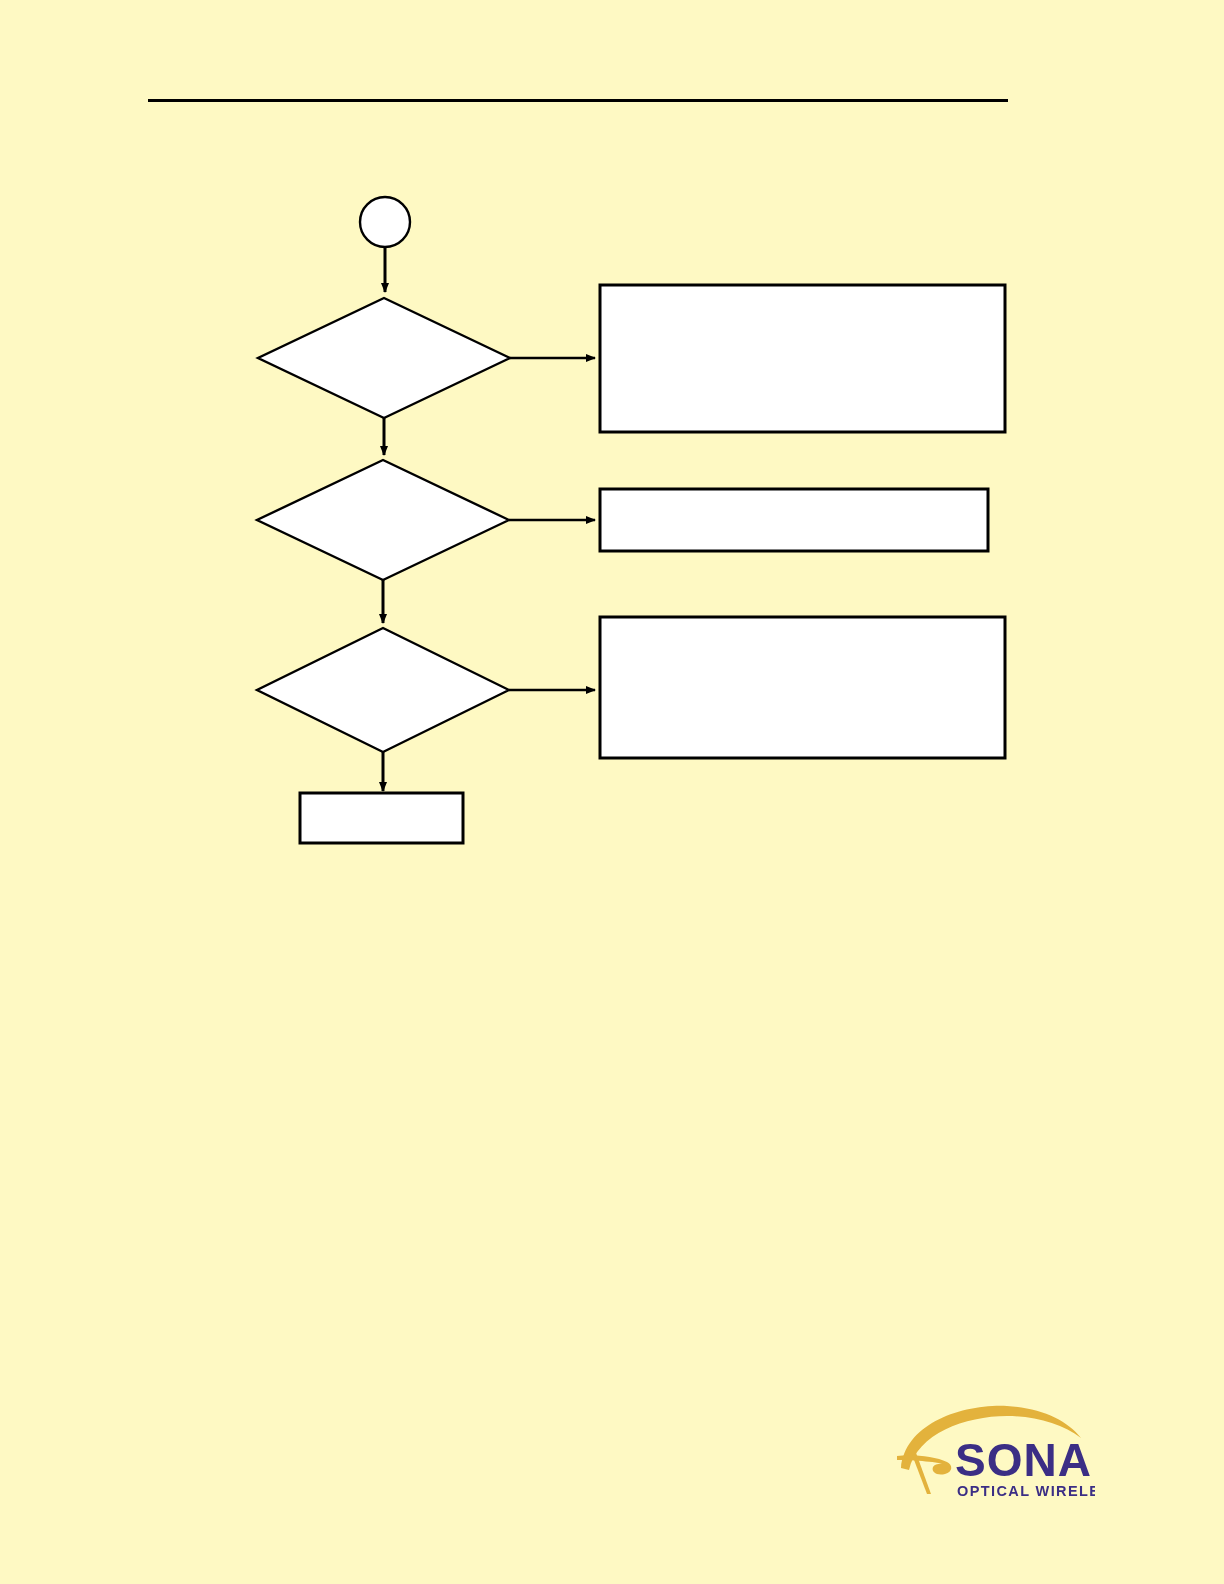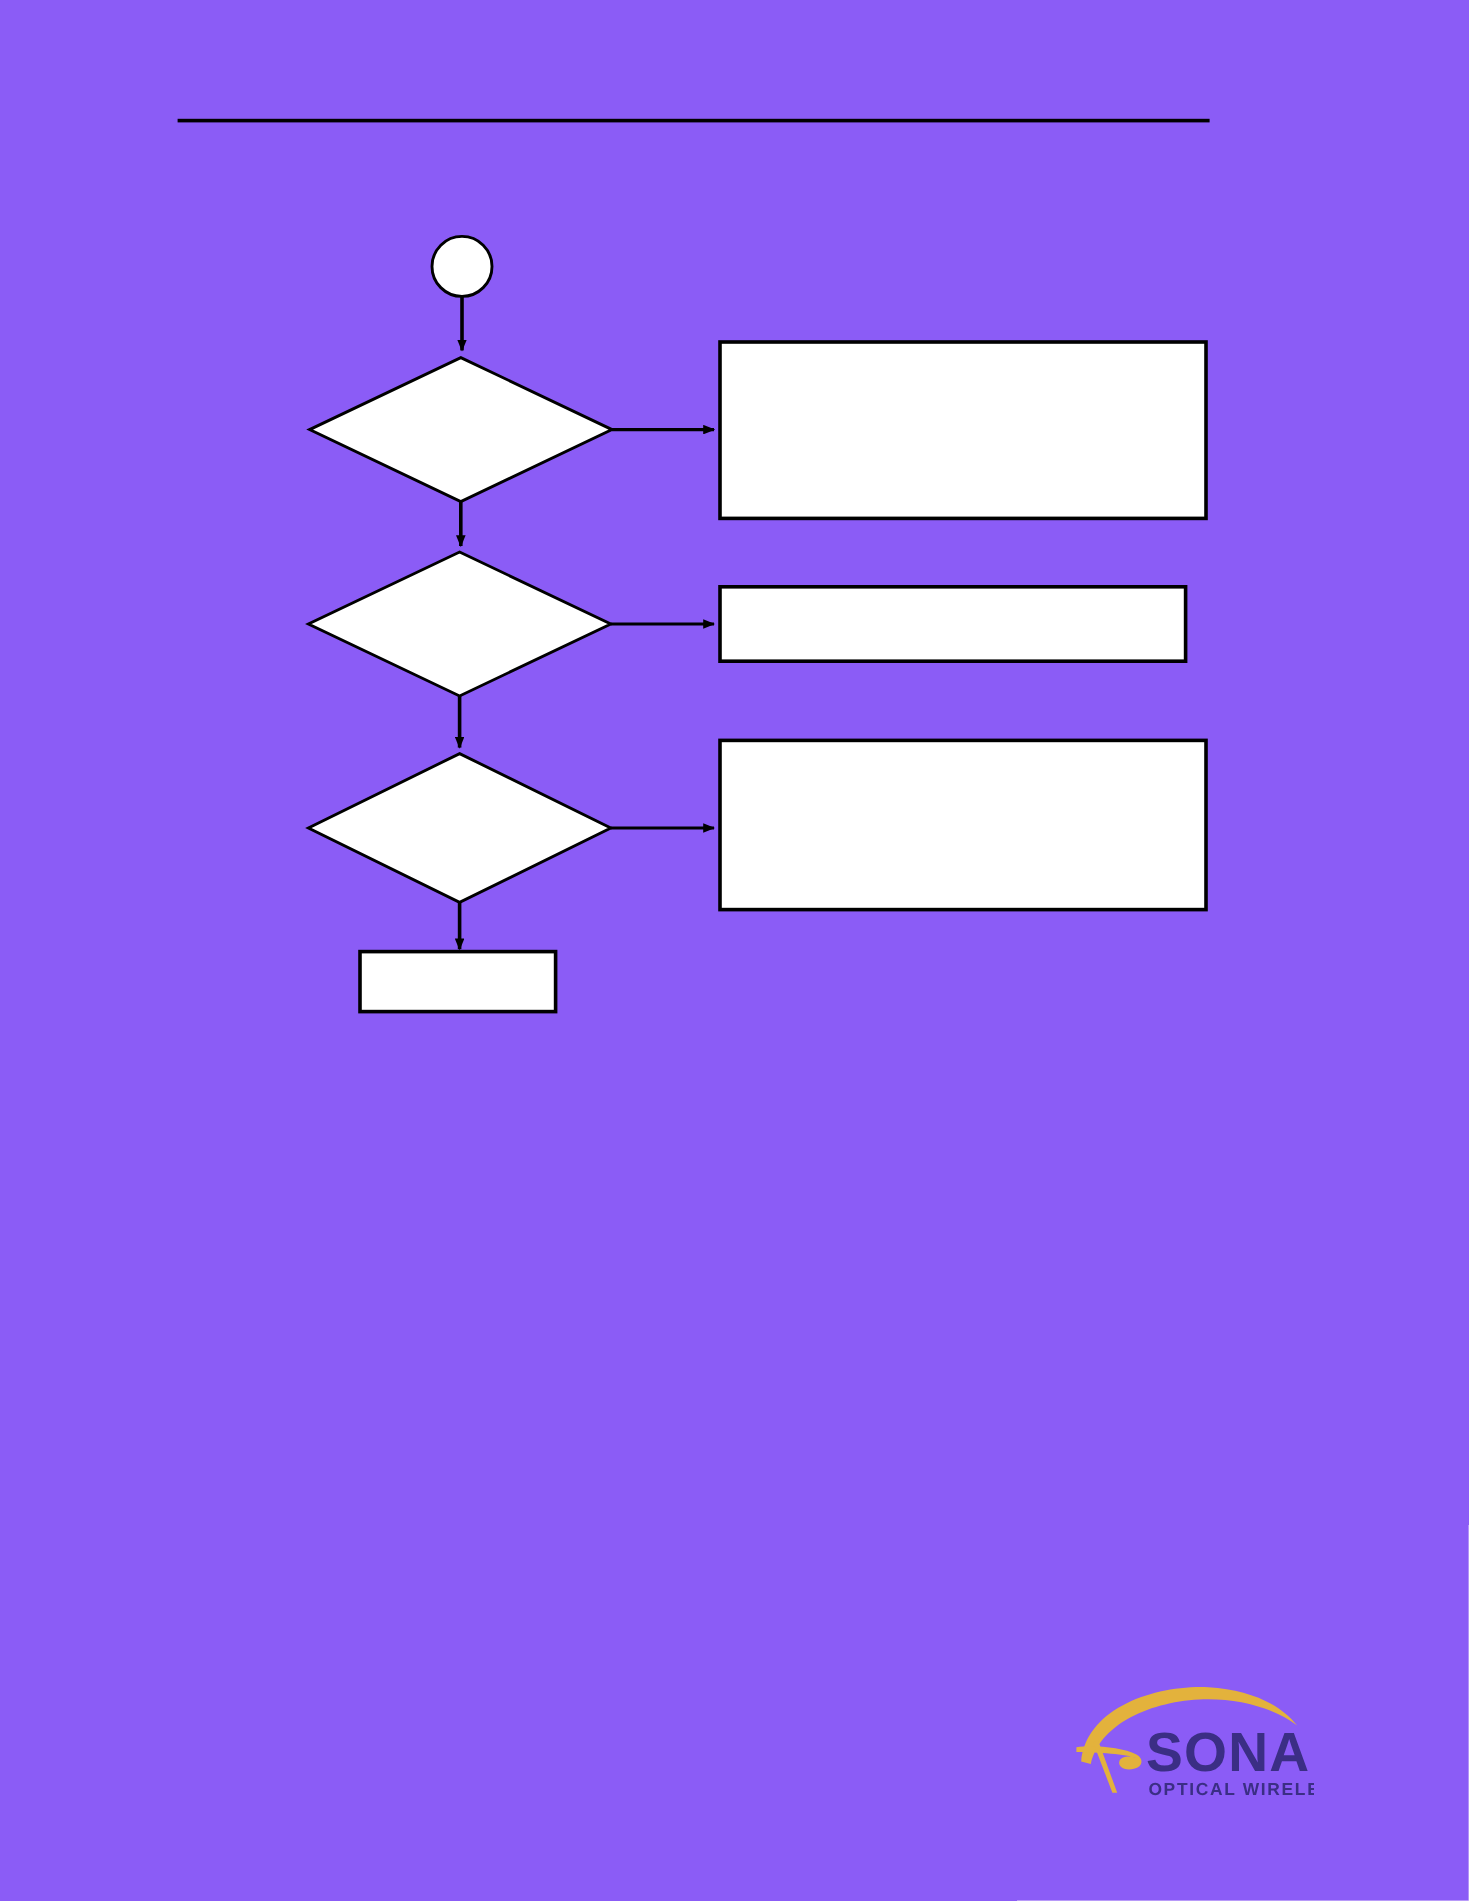--- a/index.html
+++ b/index.html
@@ -8,21 +8,21 @@
     padding: 0;
     background: #ffffff;
   }
   body {
     font-family: "Liberation Sans", sans-serif;
   }
   .page {
     position: relative;
     width: 1224px;
     height: 1584px;
-    background: #8b5cf6;
+    background: #fef9c3;
     overflow: hidden;
   }
   .header-rule {
     position: absolute;
     left: 148px;
     top: 99px;
     width: 860px;
     height: 3px;
     background: #000000;
   }

